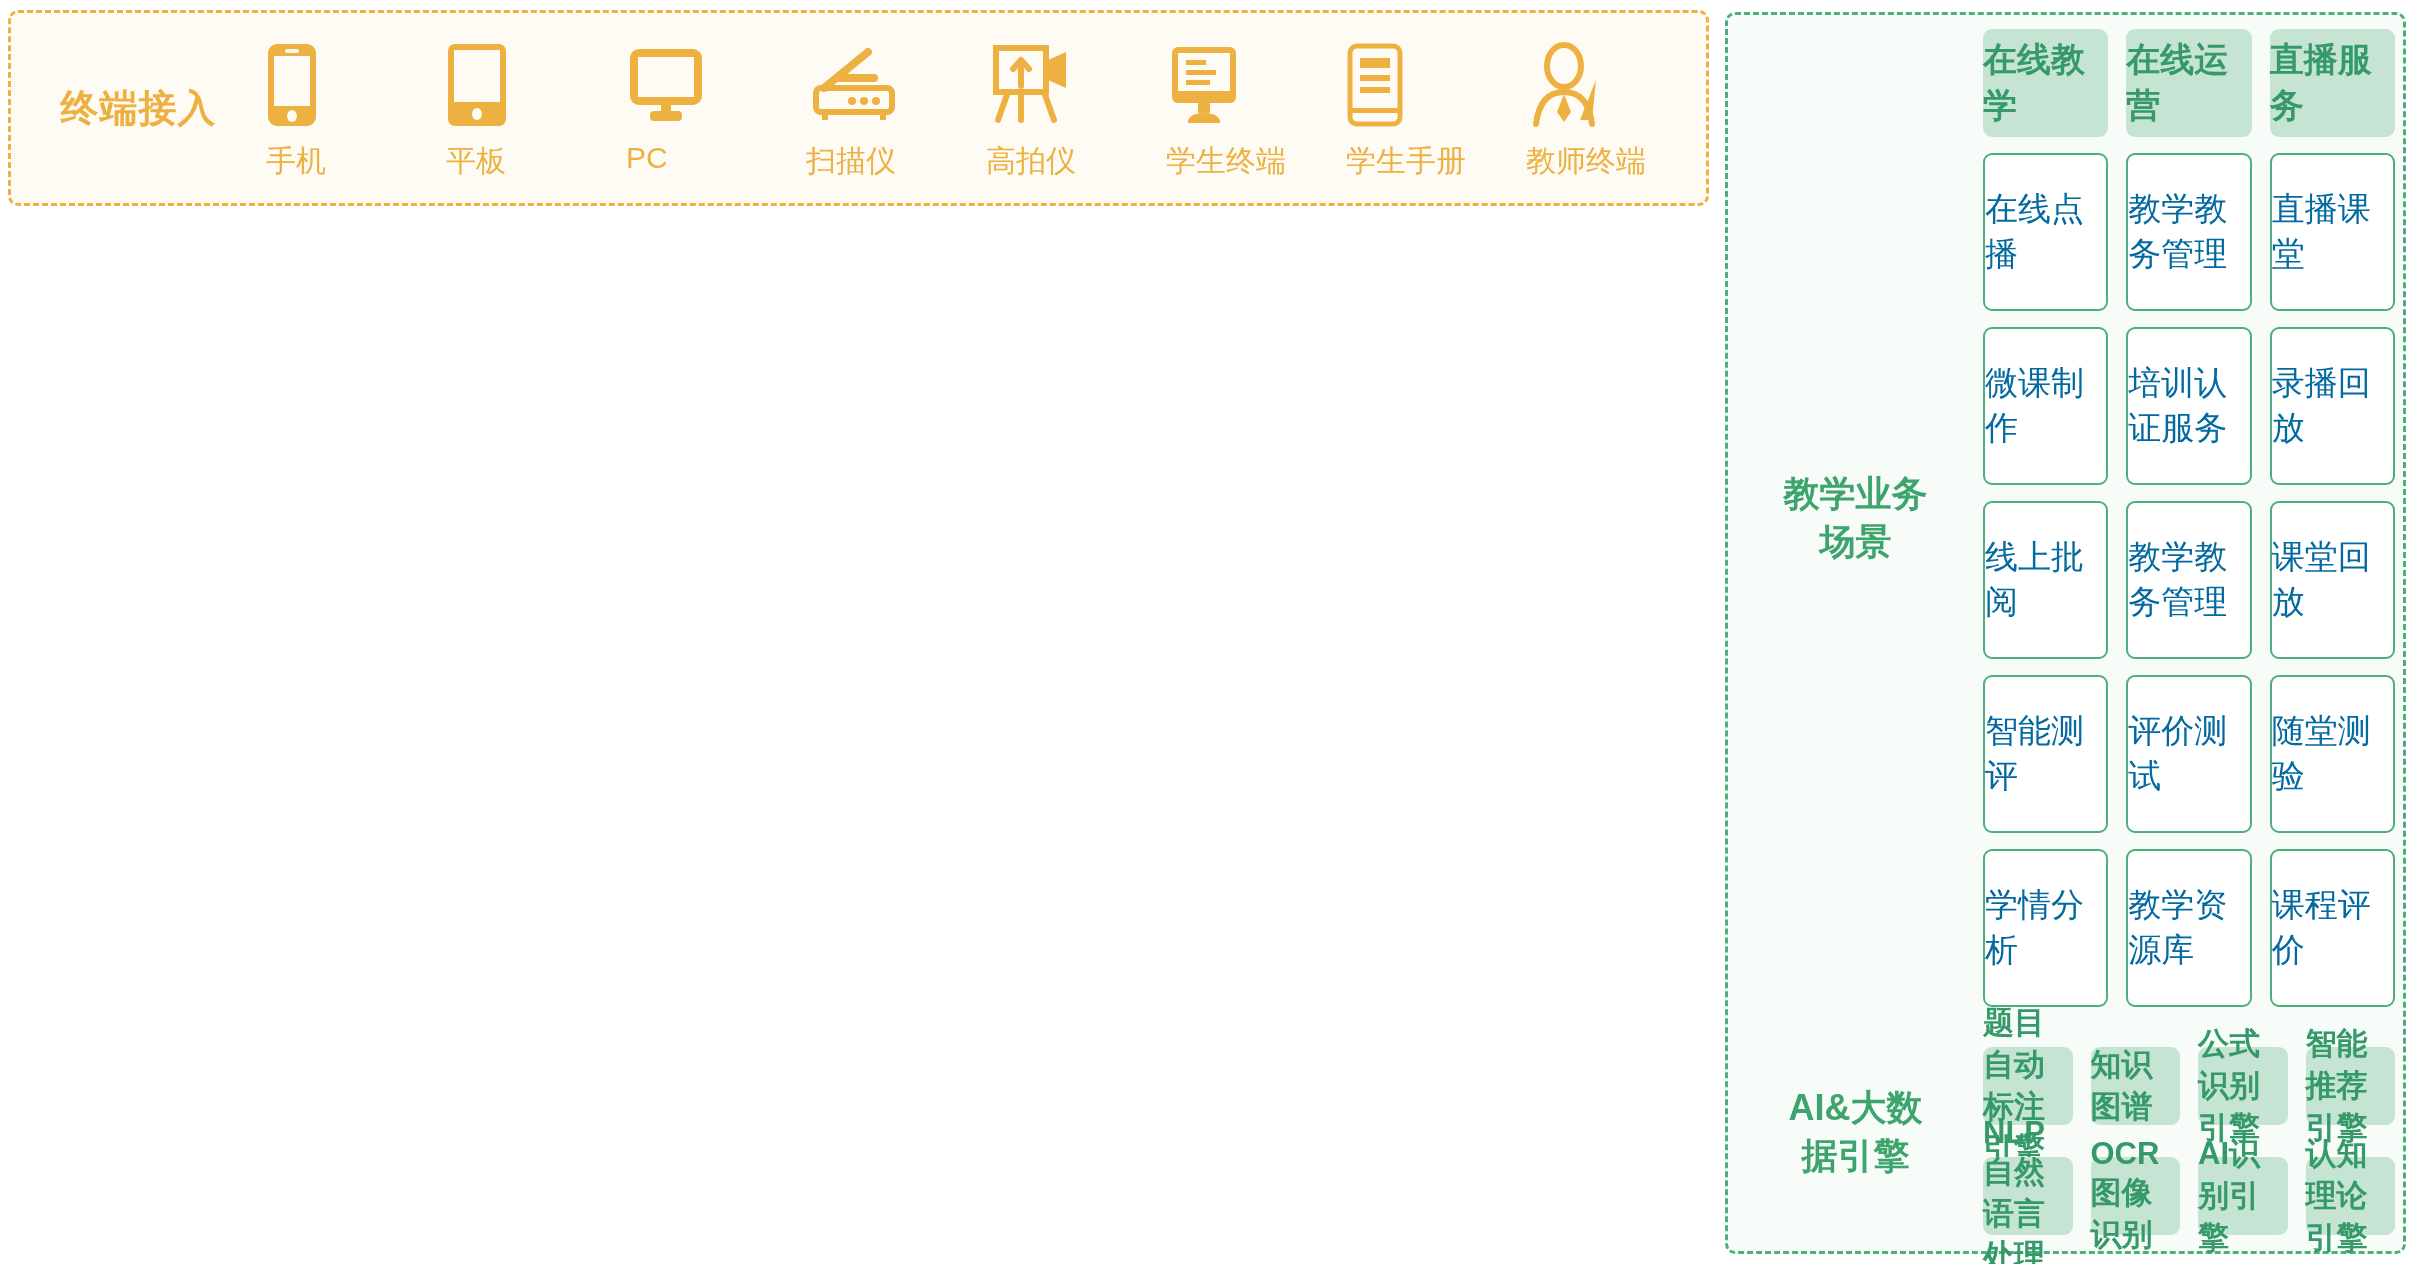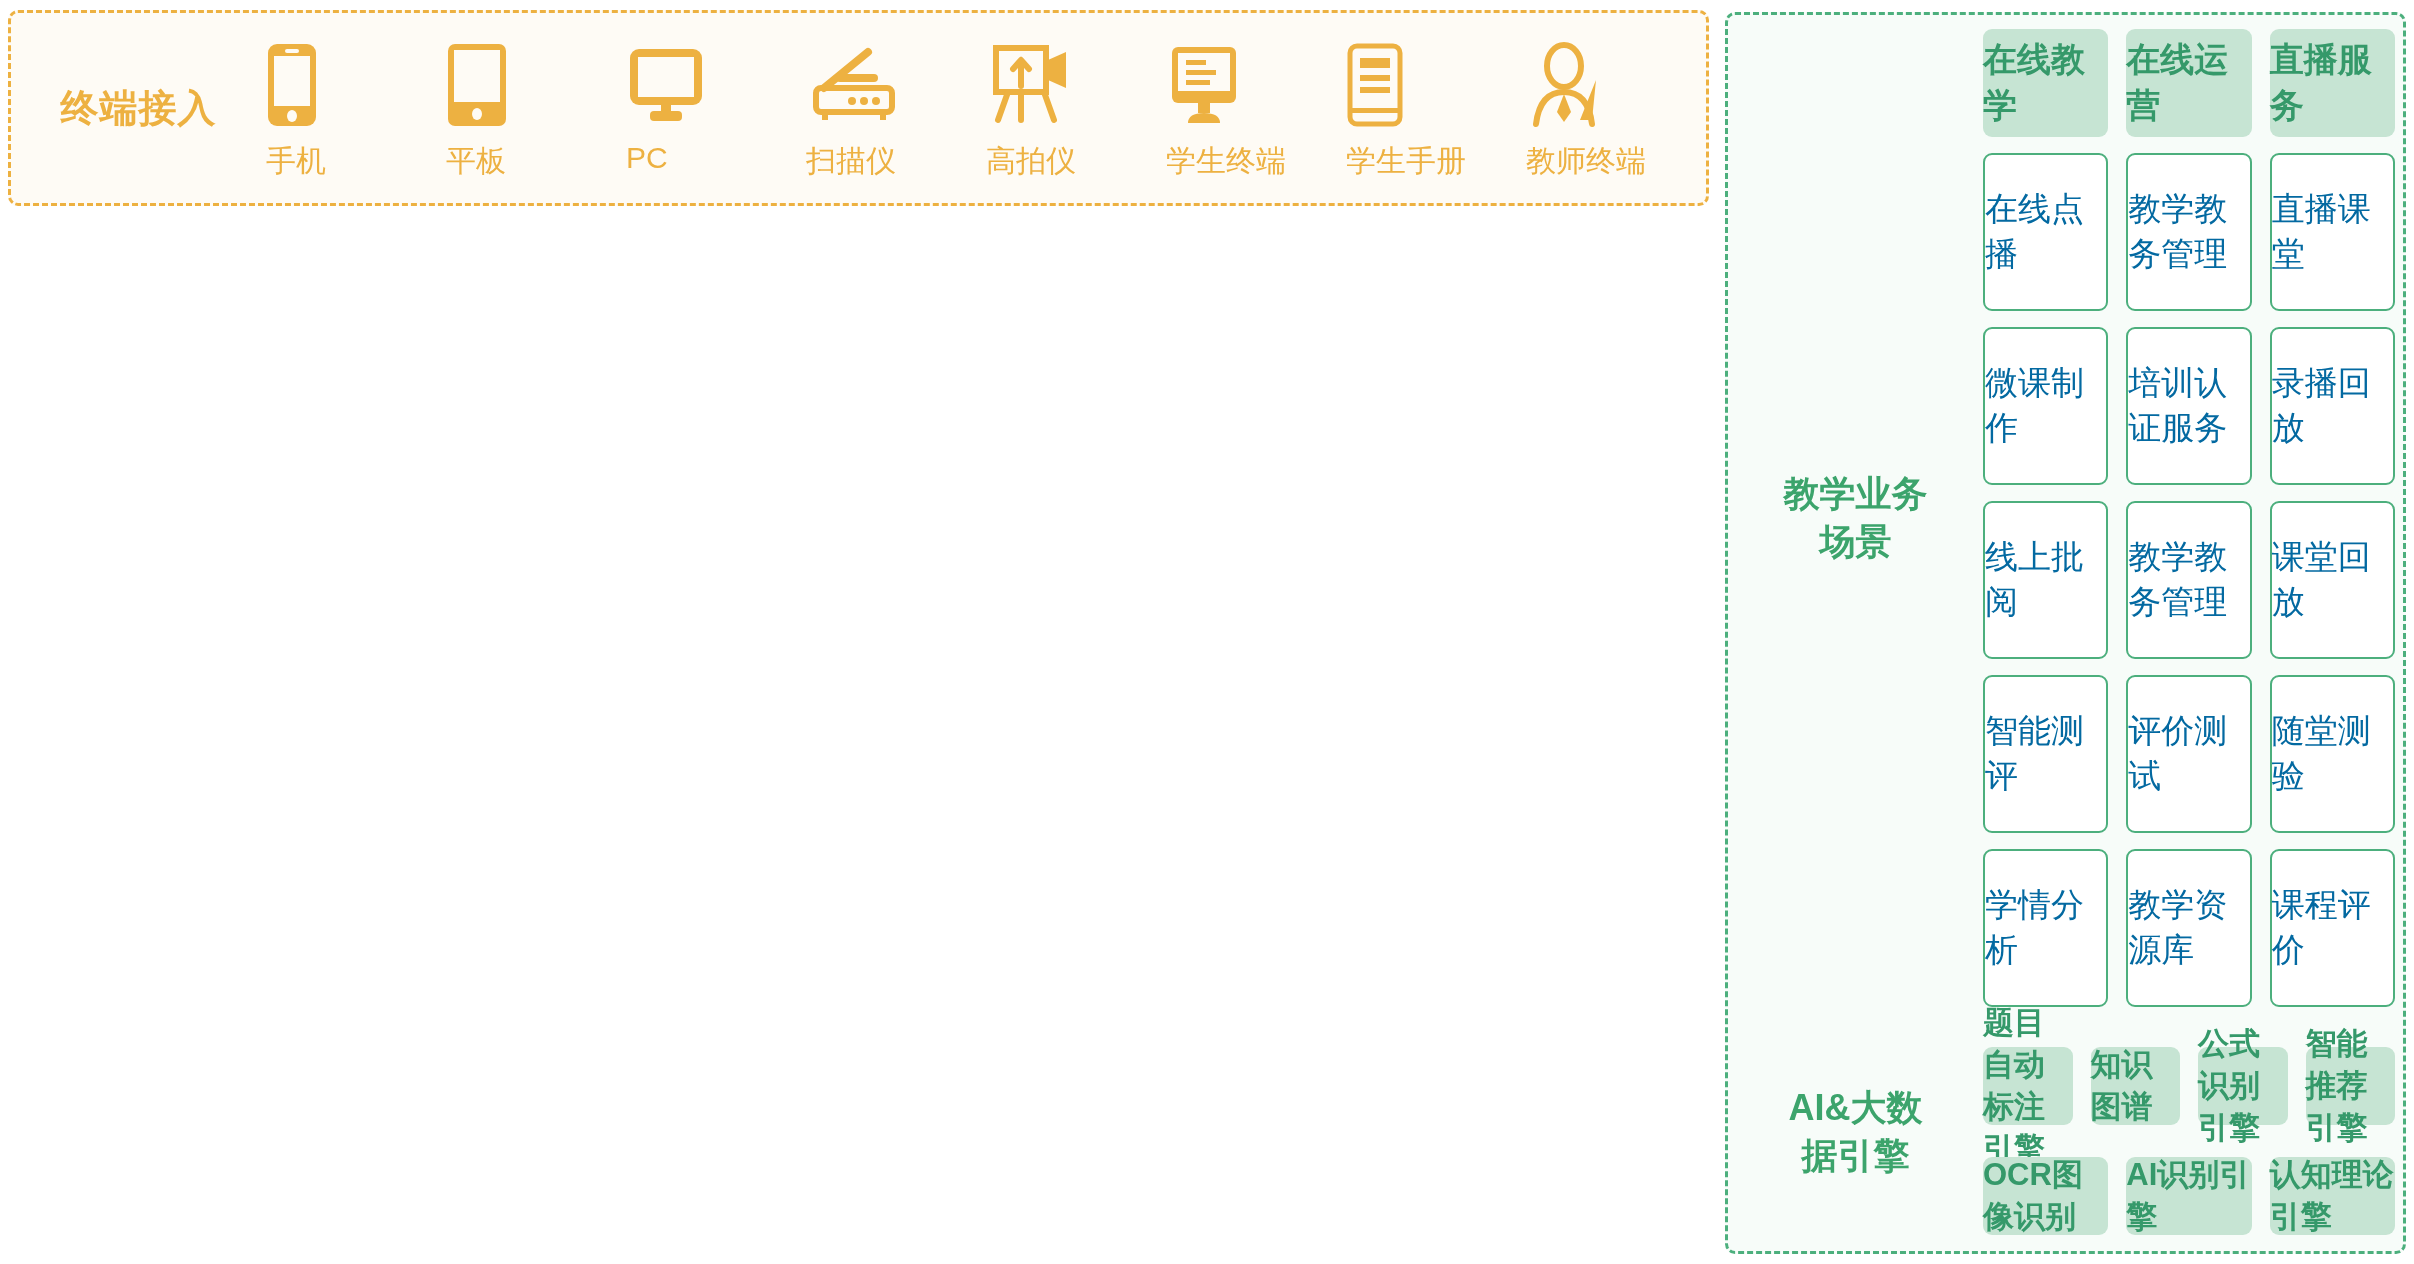--- a/index.html
+++ b/index.html
@@ -337,20 +337,21 @@
         </div>
       </div>
       <div class="engines-grid">
         <div class="engines-line">
           <div class="engine-box">题目自动标注引擎</div>
           <div class="engine-box">知识图谱</div>
           <div class="engine-box">公式识别引擎</div>
           <div class="engine-box">智能推荐引擎</div>
         </div>
         <div class="engines-line">
+          <div class="engine-box">NLP自然语言处理</div>
           <div class="engine-box">OCR图像识别</div>
           <div class="engine-box">AI识别引擎</div>
           <div class="engine-box">认知理论引擎</div>
         </div>
       </div>
     </div>
 
   </section>
 </div>
 

